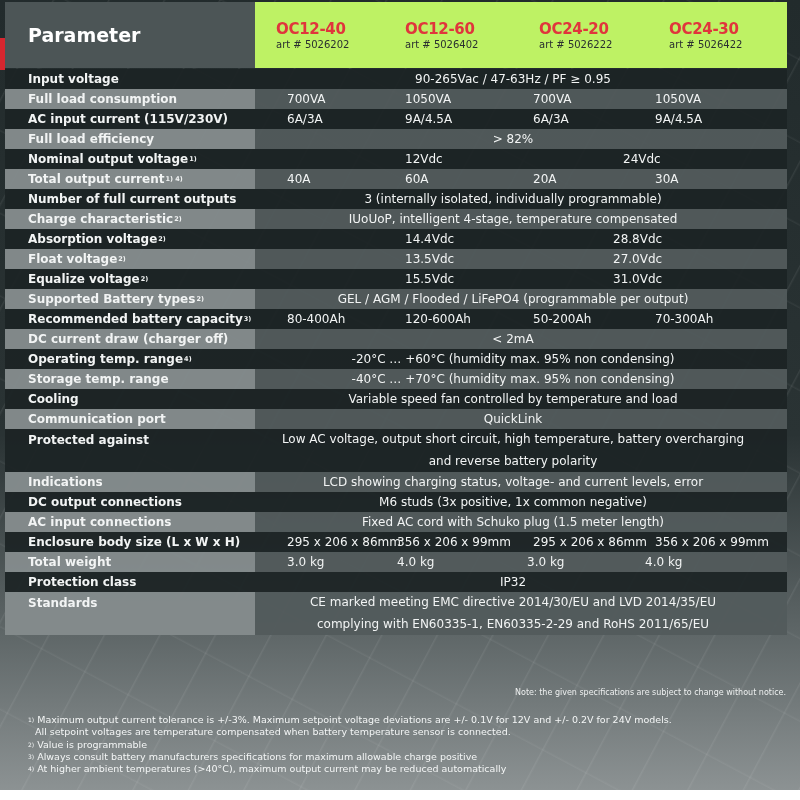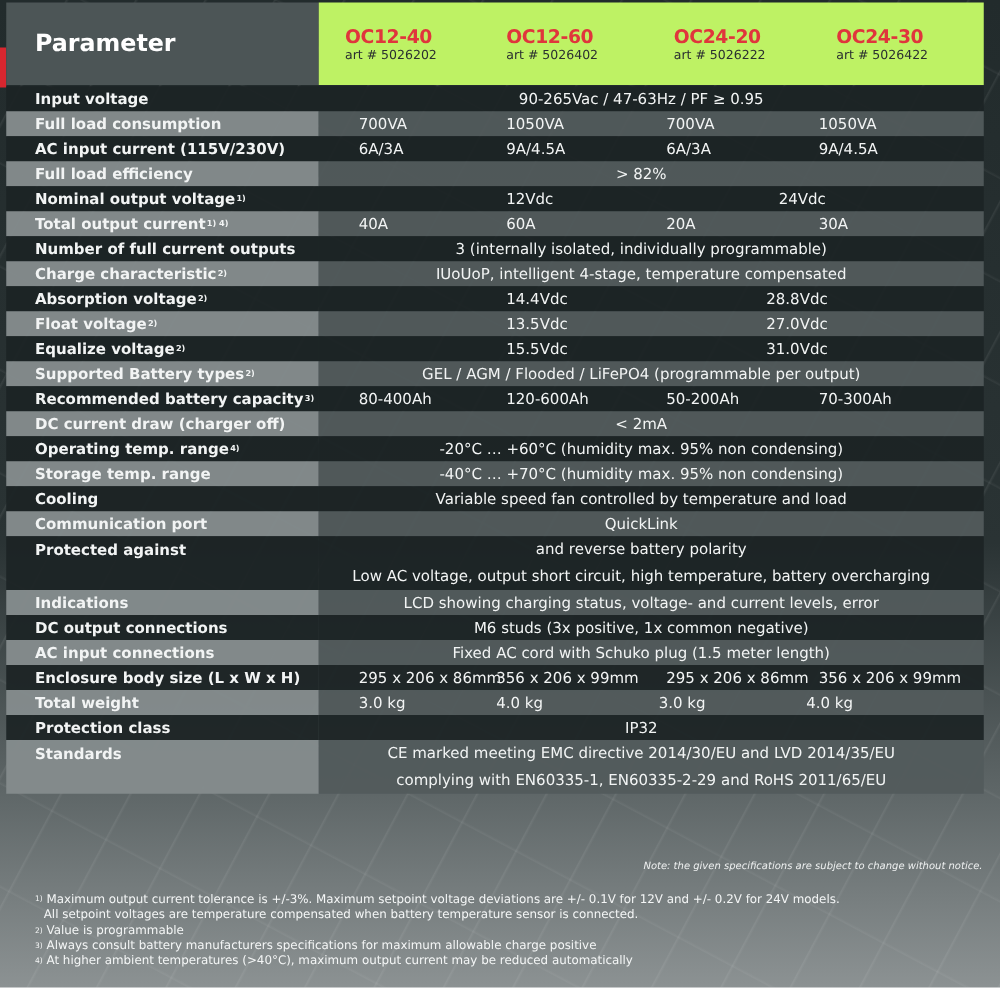--- a/index.html
+++ b/index.html
@@ -42,21 +42,21 @@
   .row sup { font-size: 6.5px; vertical-align: top; line-height: 8px; margin-left: 1px; }
   .cell { position: absolute; white-space: nowrap; }
   .center { position: absolute; left: 0; right: 16px; text-align: center; white-space: nowrap; }
   .row.h1 { height: 20px; }
   .row.h2 { height: 43px; }
   .row.h1 .cell, .row.h1 .center { top: 3px; }
   .row.h2 .label { align-items: flex-start; padding-top: 4px; }
   .row.h2 .center { line-height: 21.5px; top: 0; }
   .row + .row { border-top: 0px; }
   .note {
-    position: absolute; right: 14px; top: 688px; font-style: italic; font-size: 8px; color: #eef0f0;
+    position: absolute; right: 14px; top: 688px; font-size: 8px; color: #eef0f0;
   }
   .footnotes {
     position: absolute; left: 28px; top: 714px; font-size: 9.5px; color: #f4f6f6; line-height: 12.3px;
   }
   .footnotes .fn sup { font-size: 6px; vertical-align: top; }
   .footnotes .fn.indent { padding-left: 7px; }
 </style>
 </head>
 <body>
 
@@ -273,22 +273,22 @@
         <span class="center">QuickLink</span>
       </div>
   </div>
 
   <div class="row dark h2">
     <div class="label">
         <span>Protected against</span>
       </div>
     <div class="vals">
       <div class="center">
+        <div>Low AC voltage, output short circuit, high temperature, battery overcharging</div>
         <div>and reverse battery polarity</div>
-        <div>Low AC voltage, output short circuit, high temperature, battery overcharging</div>
       </div>
     </div>
   </div>
 
   <div class="row light h1">
     <div class="label">
         <span>Indications</span>
       </div>
     <div class="vals">
         <span class="center">LCD showing charging status, voltage- and current levels, error</span>

